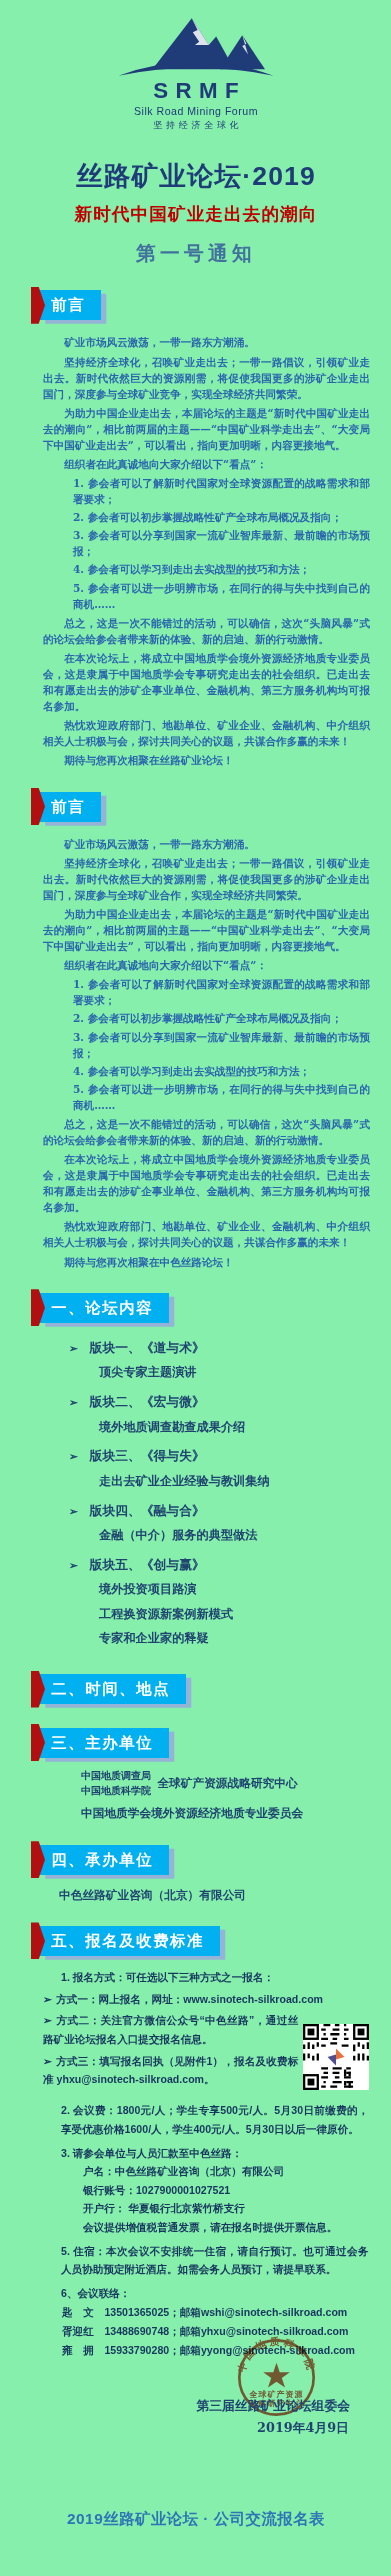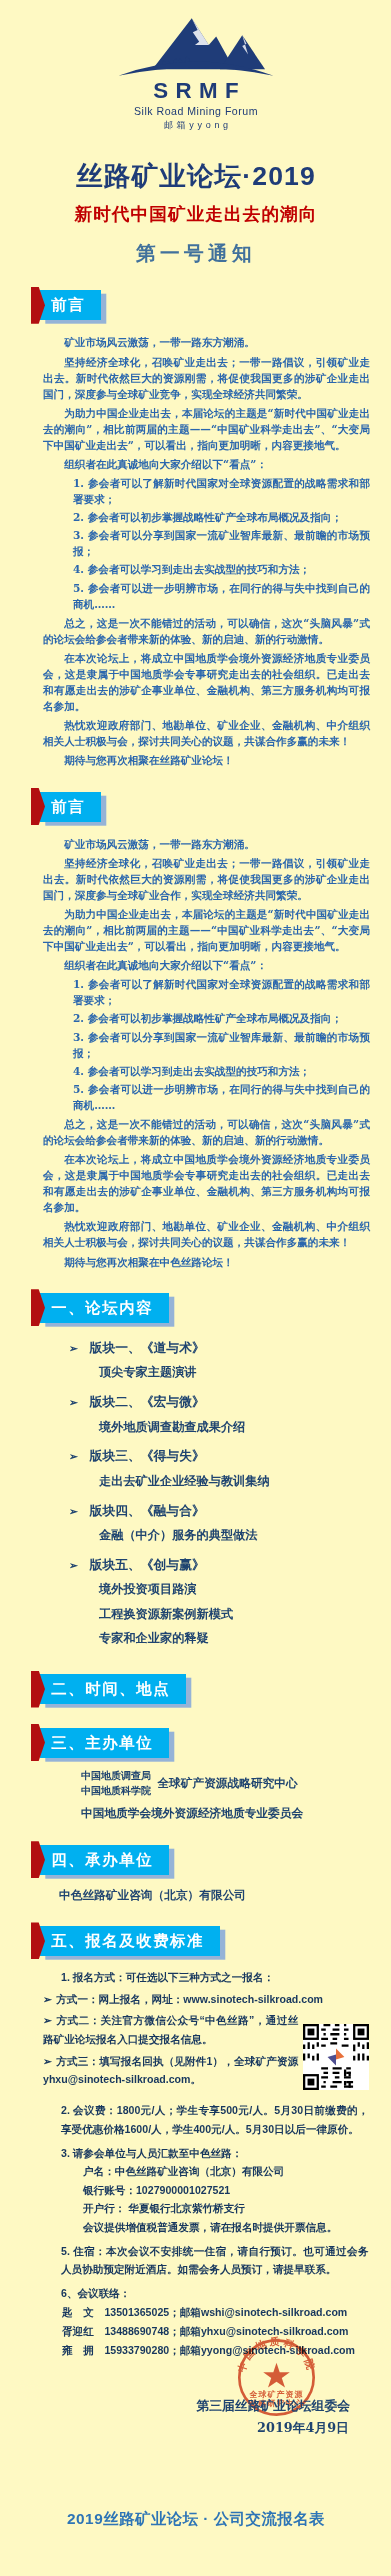--- a/index.html
+++ b/index.html
@@ -1,16 +1,16 @@
 <!DOCTYPE html>
 <html style="font-size:8.5px"><head>
 <meta charset="utf-8">
 <style>
   html,body{margin:0;padding:0;background:#fff;}
-  .page{position:relative;width:392px;height:2576px;margin:0 auto;background:#fef9c3;
+  .page{position:relative;width:392px;height:2576px;margin:0 auto;background:#86efac;
         font-family:"Liberation Sans",sans-serif;overflow:hidden;}
 
   
   .logo-wrap{padding-top:14px;text-align:center;color:#1f3c78;}
   .logo-srmf{font-size:22.3px;font-weight:800;letter-spacing:7.4px;margin-top:-3.2px;padding-left:7.4px;}
   .logo-en{font-size:10.6px;letter-spacing:0.5px;margin-top:1.1px;}
   .logo-cn{font-size:9px;letter-spacing:3.7px;margin-top:2.1px;padding-left:3.7px;}
 
   
   .doc-title{margin-top:25.5px;text-align:center;font-size:26.6px;font-weight:800;
@@ -89,21 +89,21 @@
       <path d="M152,8 L163,30 L154,34 L166,52 L158,58 L184,58 Z" fill="#ffffff" opacity="0.85"></path>
       <path d="M205,104 L247,40 L290,104 Z" fill="#1f3c78"></path>
       <path d="M247,40 L255,56 L247,60 L258,76 Z" fill="#ffffff" opacity="0.8"></path>
       <path d="M96,92 q4,-8 8,0 q4,-8 8,1 l1,7 l-16,0 z" fill="#1f3c78"></path>
       <path d="M118,88 q4,-8 8,0 q4,-8 8,1 l1,7 l-16,0 z" fill="#1f3c78"></path>
       <path d="M140,84 q3,-7 7,0 l1,7 l-9,0 z" fill="#1f3c78"></path>
       <path d="M14,116 Q160,62 306,116 Q160,86 14,116 Z" fill="#1f3c78"></path>
     </svg>
     <div class="logo-srmf">SRMF</div>
     <div class="logo-en">Silk Road Mining Forum</div>
-    <div class="logo-cn">邮箱yyong</div>
+    <div class="logo-cn">坚持经济全球化</div>
   </div>
 
   <div class="doc-title">丝路矿业论坛·2019</div>
   <div class="doc-subtitle">新时代中国矿业走出去的潮向</div>
   <div class="doc-notice">第一号通知</div>
 
   <div class="section-bar">
     <span class="bar-arrow"></span>
     <span class="bar-box">前言</span>
   </div>
@@ -201,21 +201,21 @@
   <div class="section-bar">
     <span class="bar-arrow"></span>
     <span class="bar-box">五、报名及收费标准</span>
   </div>
   <div class="reg">
     <div class="blk">1. 报名方式：可任选以下三种方式之一报名：</div>
     <div class="way"><span class="bullet">➢</span><span>方式一：网上报名，网址：www.sinotech-silkroad.com</span></div>
     <div class="reg-flex">
       <div class="reg-ways">
         <div class="way"><span class="bullet">➢</span><span>方式二：关注官方微信公众号“中色丝路”，通过丝路矿业论坛报名入口提交报名信息。</span></div>
-        <div class="way"><span class="bullet">➢</span><span>方式三：填写报名回执（见附件1），全球矿产资源 yhxu@sinotech-silkroad.com。</span></div>
+        <div class="way"><span class="bullet">➢</span><span>方式三：填写报名回执（见附件1），报名及收费标准 yhxu@sinotech-silkroad.com。</span></div>
       </div>
       <div class="qr-box">
         <svg width="66" height="66" viewBox="0 0 29 29">
           <rect x="0" y="0" width="29" height="29" fill="#fff"></rect>
           <g fill="#000">
             <rect x="0" y="0" width="7" height="7"></rect>
               <rect x="1" y="1" width="5" height="5" fill="#fff"></rect>
               <rect x="2" y="2" width="3" height="3"></rect>
             <rect x="22" y="0" width="7" height="7"></rect>
               <rect x="23" y="1" width="5" height="5" fill="#fff"></rect>

